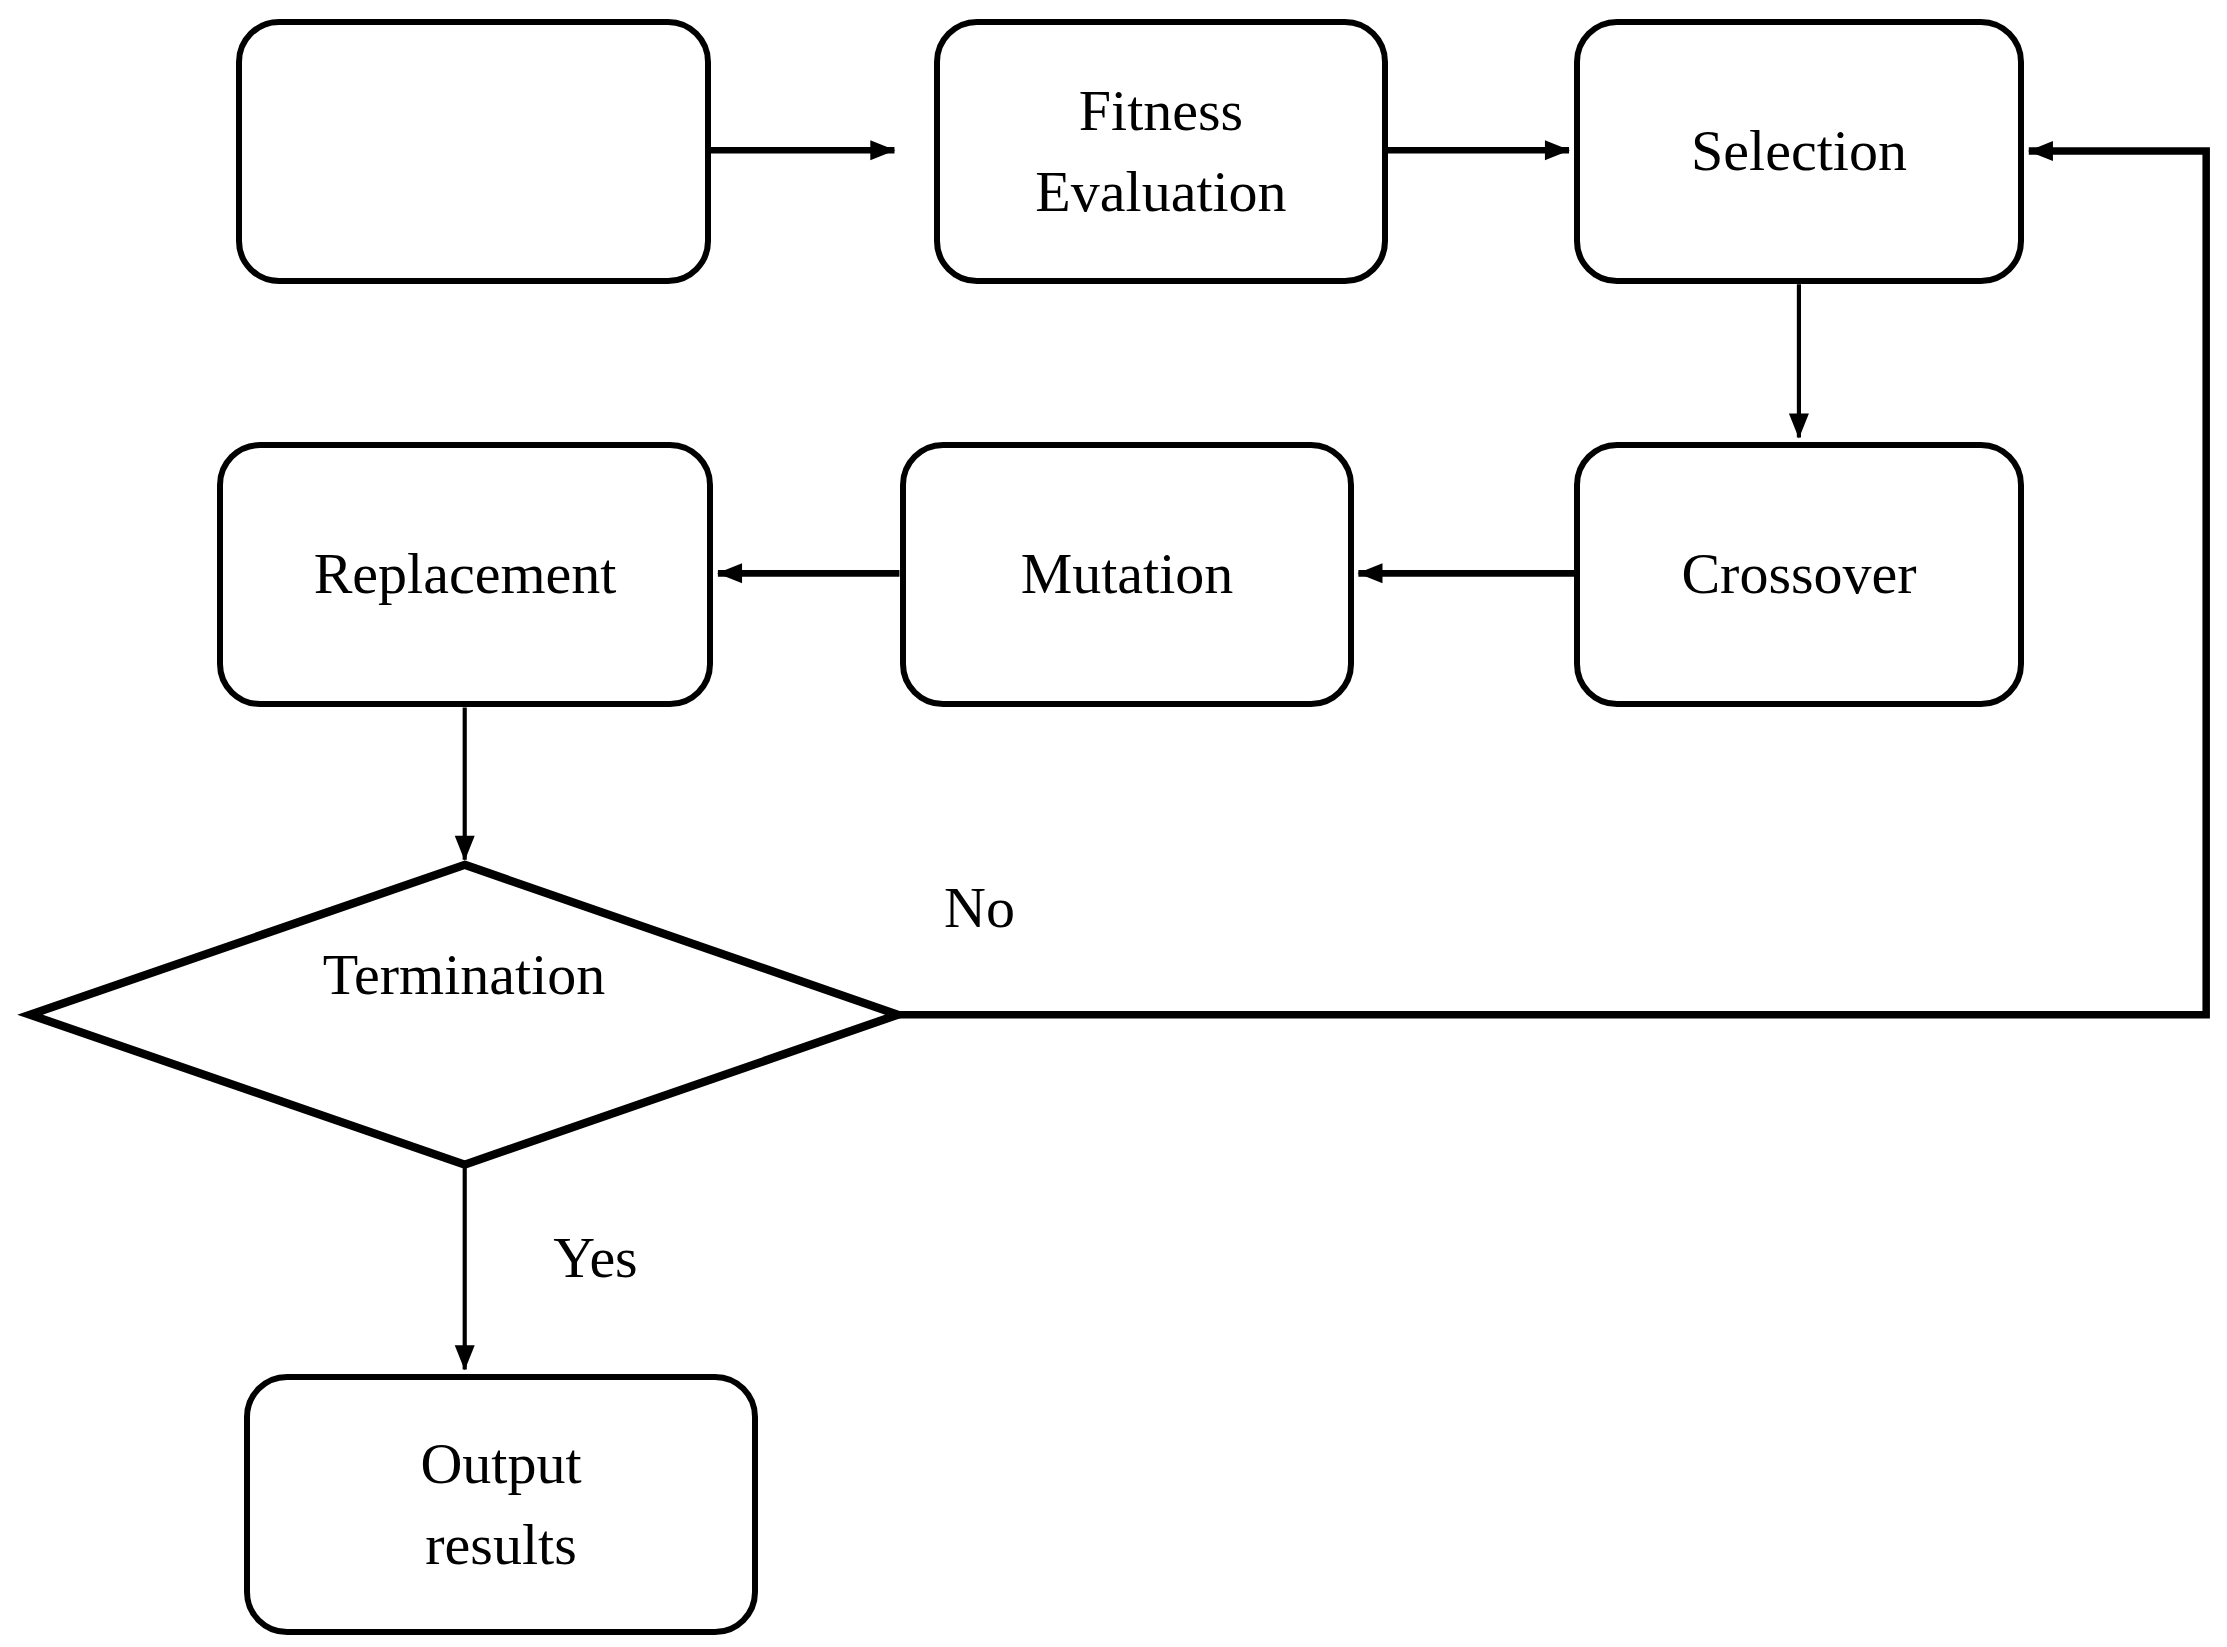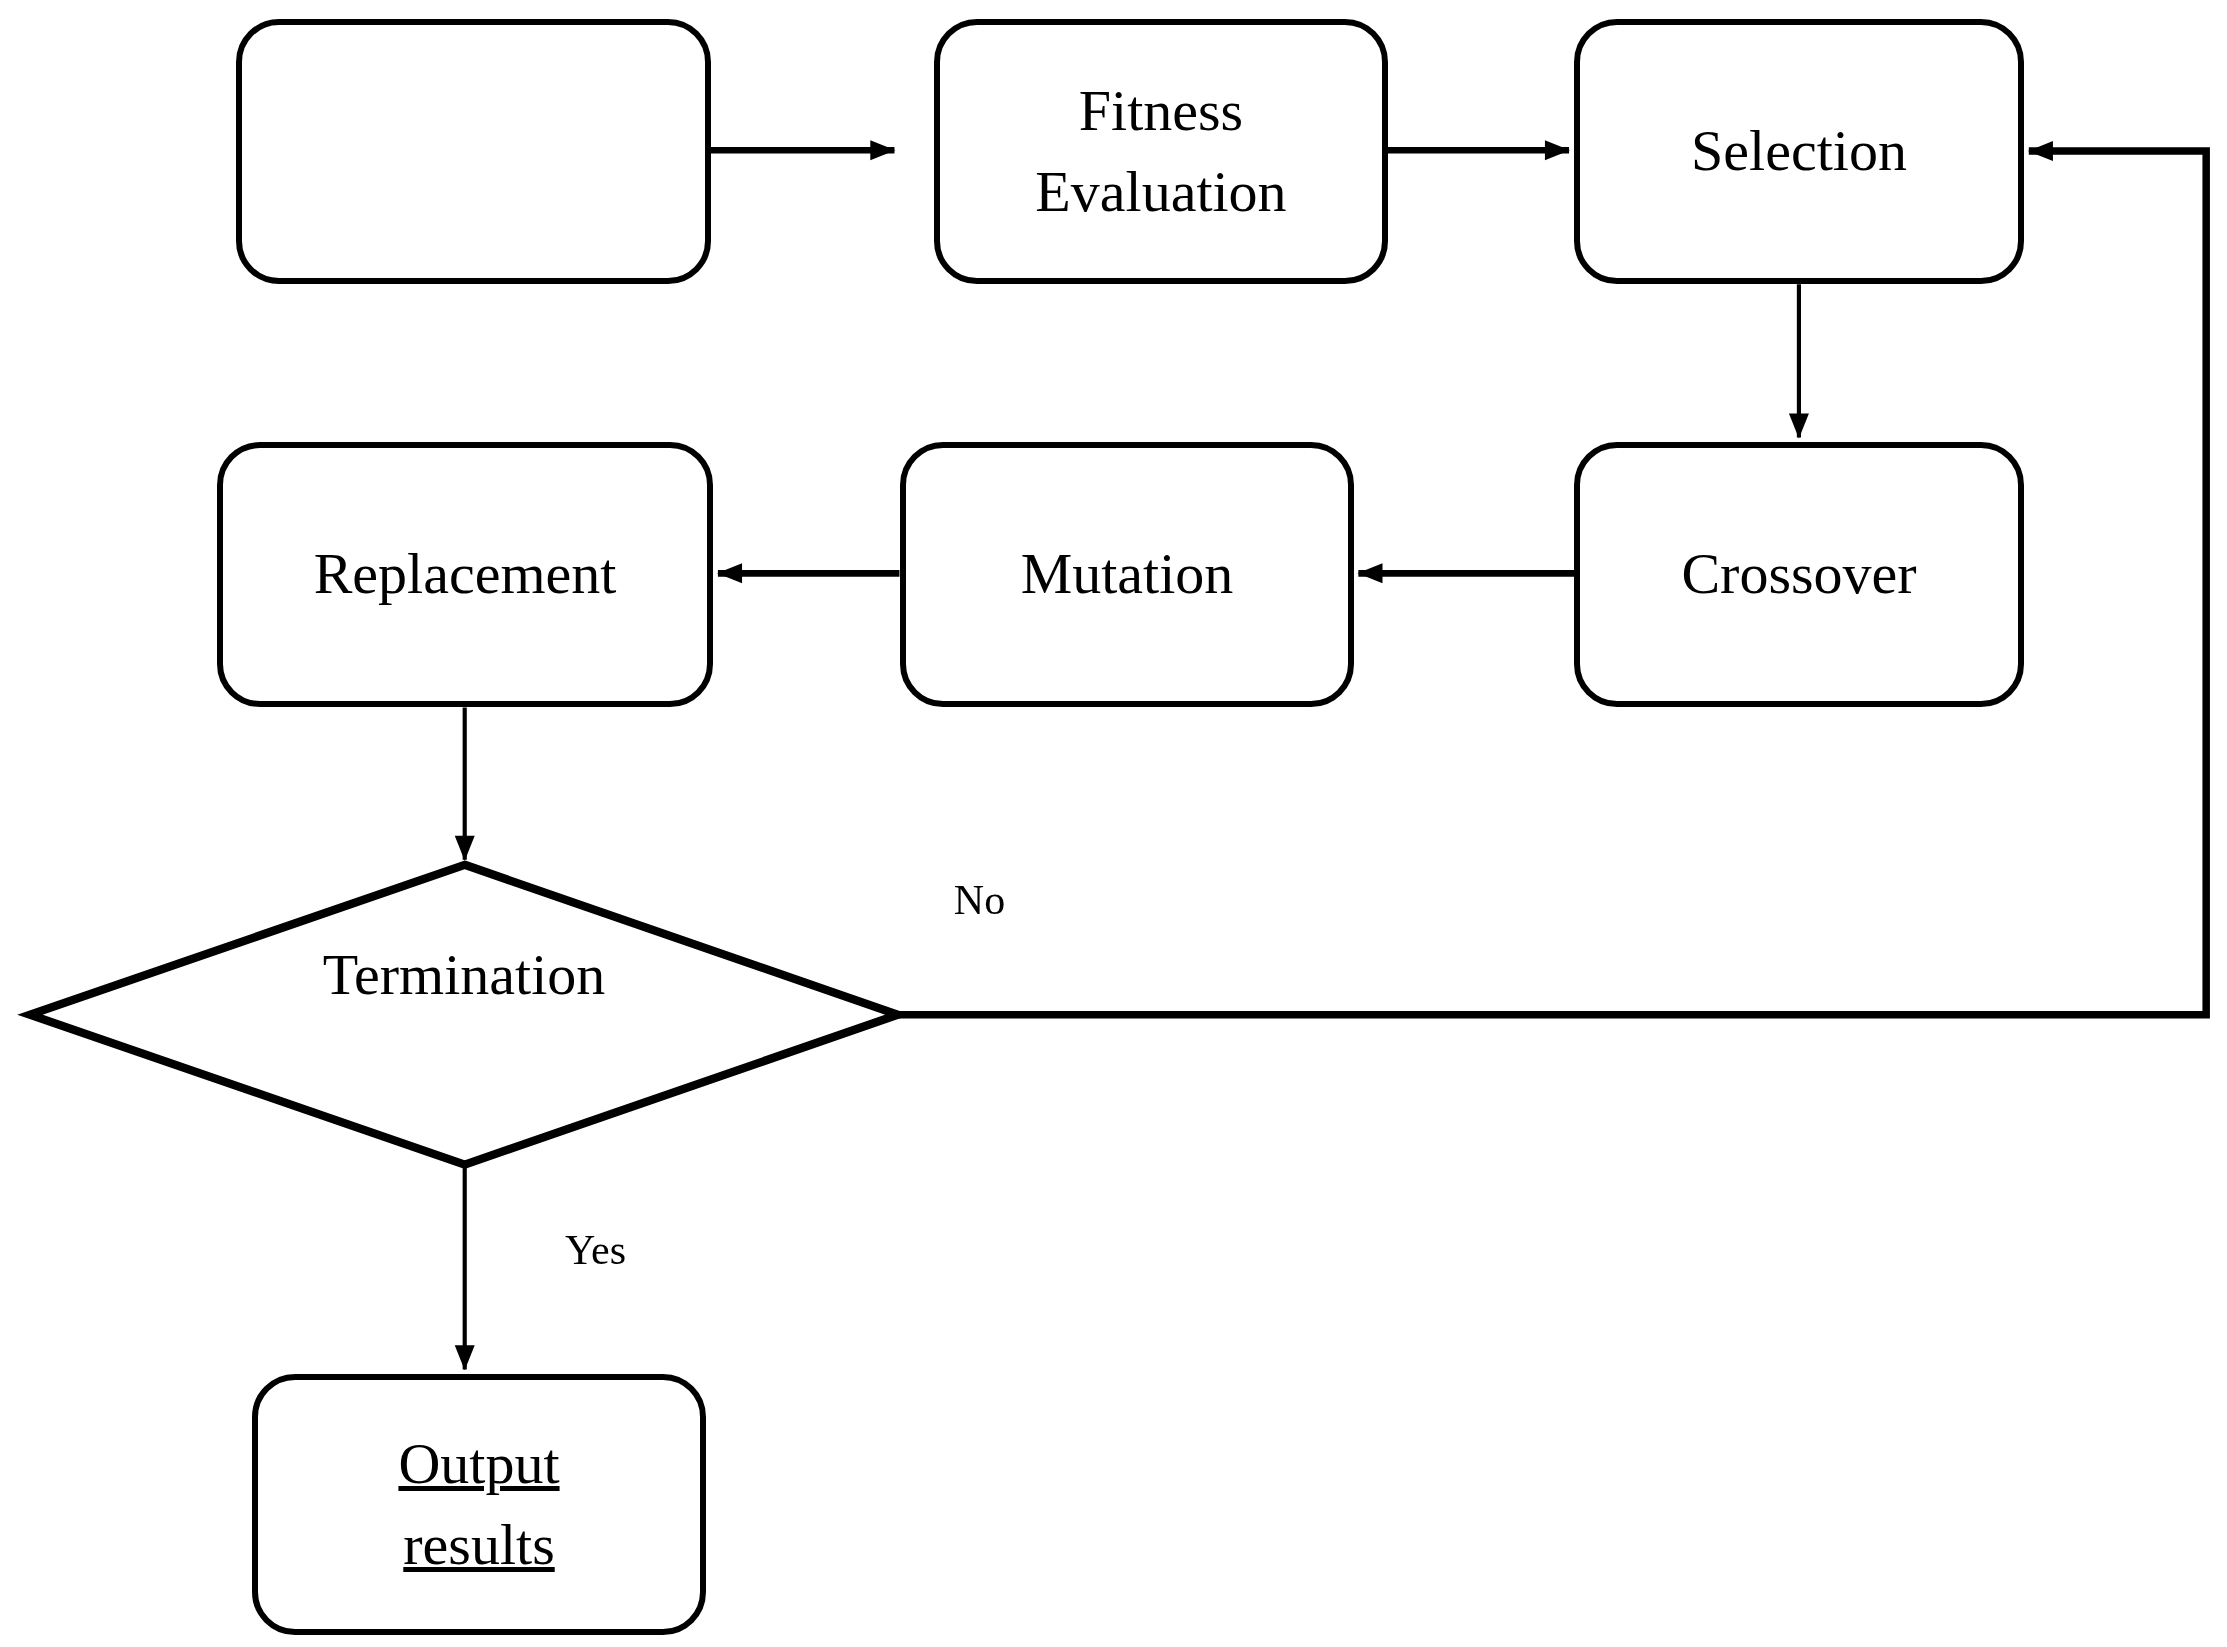--- a/index.html
+++ b/index.html
@@ -10,37 +10,37 @@
   }
   .layer{position:absolute;left:0;top:0;}
   .node{
     position:absolute;box-sizing:border-box;background:#ffffff;
     border:6.7px solid #000;border-radius:43px;
     display:flex;flex-direction:column;align-items:center;justify-content:center;
     text-align:center;font-size:58px;line-height:1.38;
   }
   .node span{display:block;white-space:nowrap;}
   .edge-label{
-    position:absolute;font-size:42px;line-height:1;white-space:nowrap;
+    position:absolute;font-size:58px;line-height:1;white-space:nowrap;
     width:167px;text-align:center;
   }
   .diamond-label{
     position:absolute;left:214px;top:935px;width:500px;
     text-align:center;font-size:58px;line-height:1.38;
   }
   .diamond-label span{display:block;white-space:nowrap;}
 
   
   #n-pop   {left:236px; top:19px;  width:475px;height:265px;}
   #n-fit   {left:900px;top:19px;  width:454px;height:265px;margin-left:34px;}
   #n-sel   {left:1574px;top:19px;  width:450px;height:265px;}
   #n-rep   {left:217px; top:442px; width:496px;height:265px;}
   #n-mut   {left:900px;top:442px; width:454px;height:265px;}
   #n-cro   {left:1574px;top:442px; width:450px;height:265px;}
-  #n-out   {left:252px; top:1374px;width:454px;height:261px;text-decoration:underline;}
+  #n-out   {left:244px; top:1374px;width:514px;height:261px;}
   #lbl-no  {left:896px;top:879px;}
   #lbl-yes {left:512px; top:1229px;}
 </style>
 </head>
 <body>
 
 <svg class="layer" width="2227" height="1648" viewBox="0 0 2674 1978">
   <defs>
     <marker id="ah" markerUnits="userSpaceOnUse" markerWidth="34" markerHeight="28" refX="30" refY="13" orient="auto">
       <path d="M1,1 L31,13 L1,25 Z" fill="#000"></path>

